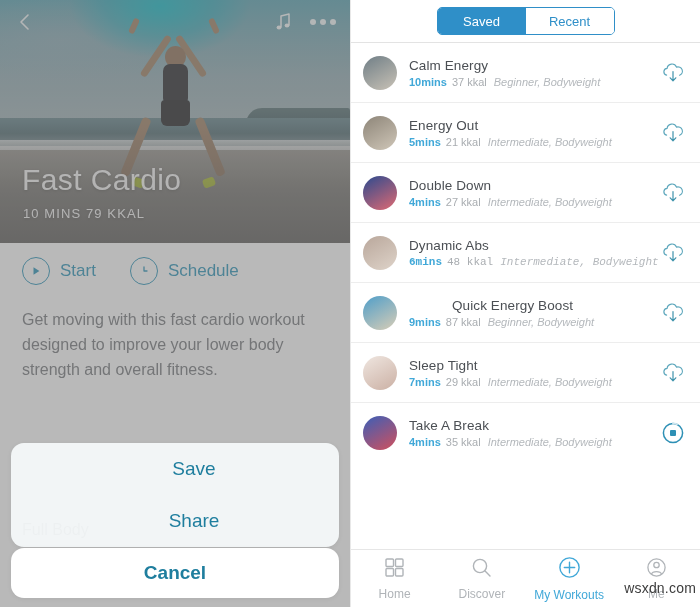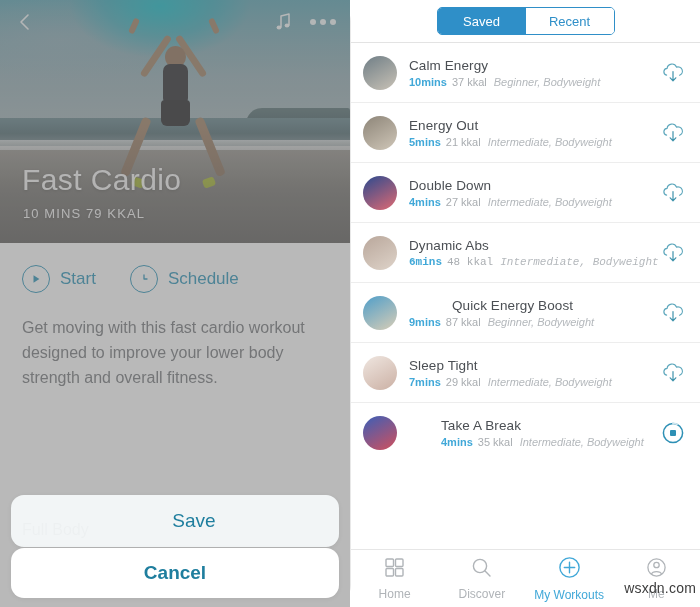--- a/index.html
+++ b/index.html
@@ -97,21 +97,21 @@
   }
   .hero-sub {
     position: absolute; left: 23px; bottom: 22px;
     font-size: 13px; font-weight: 400; letter-spacing: 1.1px;
     color: rgba(255,255,255,0.92);
     text-shadow: 0 1px 3px rgba(0,0,0,0.25);
   }
 
   
   .left-body { position: relative; padding: 0 22px; background: #fff; height: 364px; }
-  .actions { display: flex; align-items: flex-end; padding-top: 22px; }
+  .actions { display: flex; align-items: flex-end; padding-top: 14px; }
   .action { display: flex; align-items: center; margin-right: 34px; }
   .action-ring {
     width: 28px; height: 28px; border-radius: 50%;
     border: 1.6px solid #1f8eb5;
     display: flex; align-items: center; justify-content: center;
     margin-right: 10px;
   }
   .action-label { font-size: 17px; color: #1f8eb5; font-weight: 400; }
   .desc {
     margin-top: 22px;
@@ -147,21 +147,21 @@
     font-size: 19px; font-weight: 700; color: #1f7e9e;
     box-shadow: 0 1px 5px rgba(0,0,0,0.06);
   }
 
   
   .right {
     position: relative;
     width: 350px; height: 607px;
     background: #ffffff;
     border-left: 1px solid #e8e8e8;
-    display: flex; flex-direction: column; border-radius: 22px;
+    display: flex; flex-direction: column;
   }
   .seg-wrap { height: 42px; display: flex; align-items: center; justify-content: center; background: #fff; }
   .segmented {
     display: flex; width: 178px; height: 28px;
     border: 1px solid #2f8fc8; border-radius: 5px; overflow: hidden;
   }
   .seg {
     flex: 1; display: flex; align-items: center; justify-content: center;
     font-size: 13px; color: #2f8fc8; background: #fff;
   }
@@ -280,20 +280,21 @@
       </div>
 
       <div class="desc">Get moving with this fast cardio workout designed to improve your lower body strength and overall fitness.</div>
       <div class="sub-tag">Full Body</div>
     </div>
 
     <div class="dim"></div>
 
     <div class="sheet-group">
       <div class="sheet-item">Save</div>
+      <div class="sheet-item">Share</div>
     </div>
     <div class="sheet-cancel">Cancel</div>
   </div>
 
   <div class="right">
 
     <div class="seg-wrap">
       <div class="segmented">
         <div class="seg active">Saved</div>
         <div class="seg">Recent</div>
@@ -398,21 +399,21 @@
           </span>
           <span class="row-action">
             <svg width="26" height="26" viewBox="0 0 26 26" fill="none">
   <path d="M6.6 15.2 a3.5 3.5 0 0 1 0.5 -6.9 a4.9 4.9 0 0 1 9.4 -1.2 a3.9 3.9 0 0 1 3.1 8.1" stroke="#5fa8bd" stroke-width="1.2" stroke-linecap="round"></path>
   <path d="M13 11.5 V20.4 M10.2 17.8 L13 20.8 L15.8 17.8" stroke="#3f93ac" stroke-width="1.2" stroke-linecap="round" stroke-linejoin="round"></path>
 </svg>
           </span>
         </div>
         <div class="row">
           <span class="thumb" style="background:linear-gradient(150deg,#3a5fb8 0%,#d2505c 100%)"></span>
-          <span class="row-text" style="display: block; margin-left: 32px;">
+          <span class="row-text" style="display: block;">
             <span class="row-title" style="display: block;">Take A Break</span>
             <span class="row-meta" style="display: flex;">
               <span class="m-time">4mins</span>
               <span class="m-kcal">35 kkal</span>
               <span class="m-tags">Intermediate, Bodyweight</span>
             </span>
           </span>
           <span class="row-action">
             <svg width="26" height="26" viewBox="0 0 26 26" fill="none">
   <circle cx="13" cy="13" r="9.6" stroke="#2e90b5" stroke-width="1.5"></circle>

